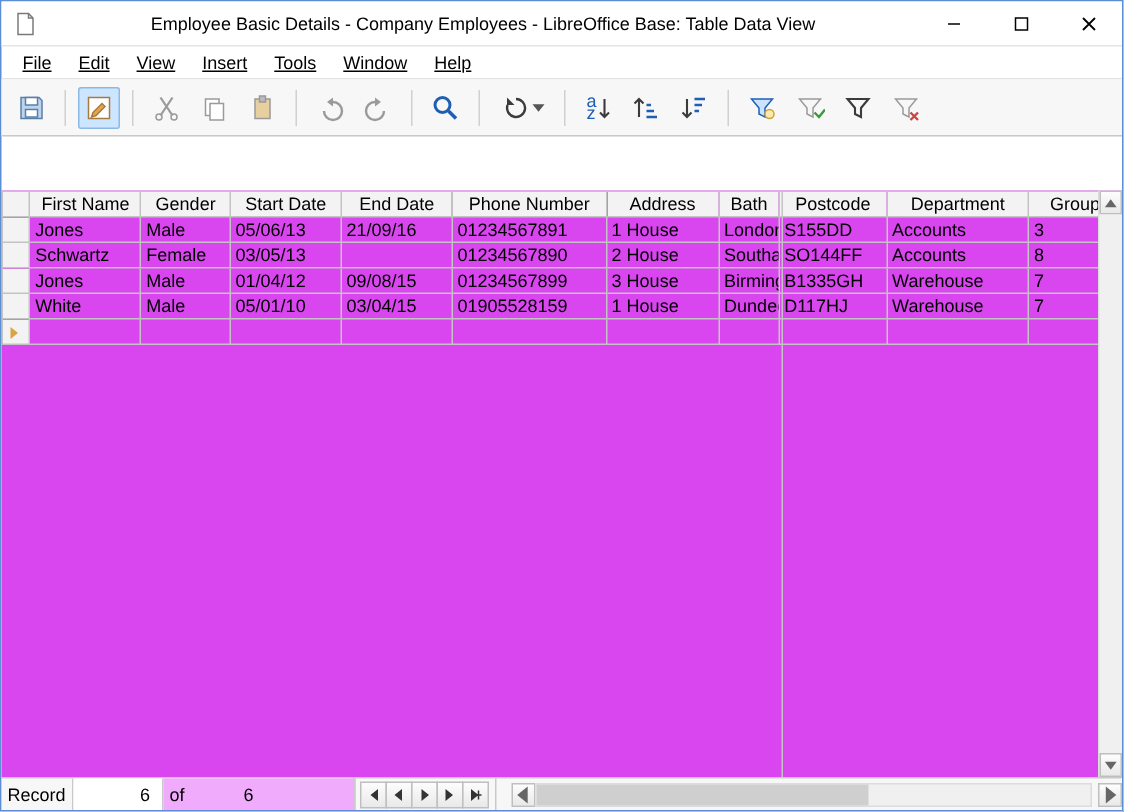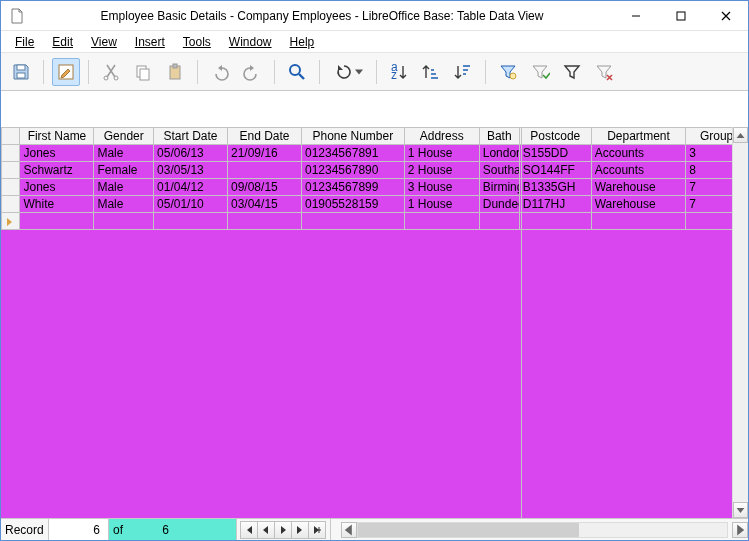--- a/index.html
+++ b/index.html
@@ -53,21 +53,21 @@
   col.c-group { width: 60px; }
 
   
   .vline { position: absolute; top: 0; bottom: 0; left: 520px; width: 1px; background: #c3c3c3; pointer-events: none; }
 
   
   .statusbar { height: 22px; border-top: 1px solid #c9c9c9; background: #f7f7f7; display: flex; align-items: stretch; font-size: 12px; }
   .statusbar .cell { border-right: 1px solid #c9c9c9; display: flex; align-items: center; padding: 0 4px; }
   .statusbar .lbl { width: 48px; }
   .statusbar .cur { width: 60px; justify-content: flex-end; padding-right: 8px; background: #fff; }
-  .statusbar .tot { width: 128px; background: #5eead4; gap: 18px; }
+  .statusbar .tot { width: 128px; background: #f0abfc; gap: 18px; }
   .navbtns { display: flex; align-items: center; }
   .navbtn { width: 18px; height: 18px; border: 1px solid #bfbfbf; background: linear-gradient(#fdfdfd,#e9e9e9); margin: 0 0 0 -1px; display:flex; align-items:center; justify-content:center; }
   .navbtn svg { width: 10px; height: 10px; }
   .hscroll-spacer { flex: 1; display: flex; align-items: center; padding-left: 10px; }
   .hscroll-track { height: 16px; flex:1; background: #f0f0f0; border: 1px solid #dcdcdc; position: relative; margin-right: 4px; }
   .hscroll-thumb { position:absolute; left:0; top:0; bottom:0; width: 60%; background: #cfcfcf; }
   .hs-arrow { width:16px; height:16px; background: linear-gradient(#fdfdfd,#e9e9e9); border:1px solid #bfbfbf; display:flex; align-items:center; justify-content:center; }
 
   
   .vscroll { position:absolute; right:0; top:0; bottom:0; width:16px; background:#f3f3f3; border-left:1px solid #dcdcdc; display:flex; flex-direction:column; }

